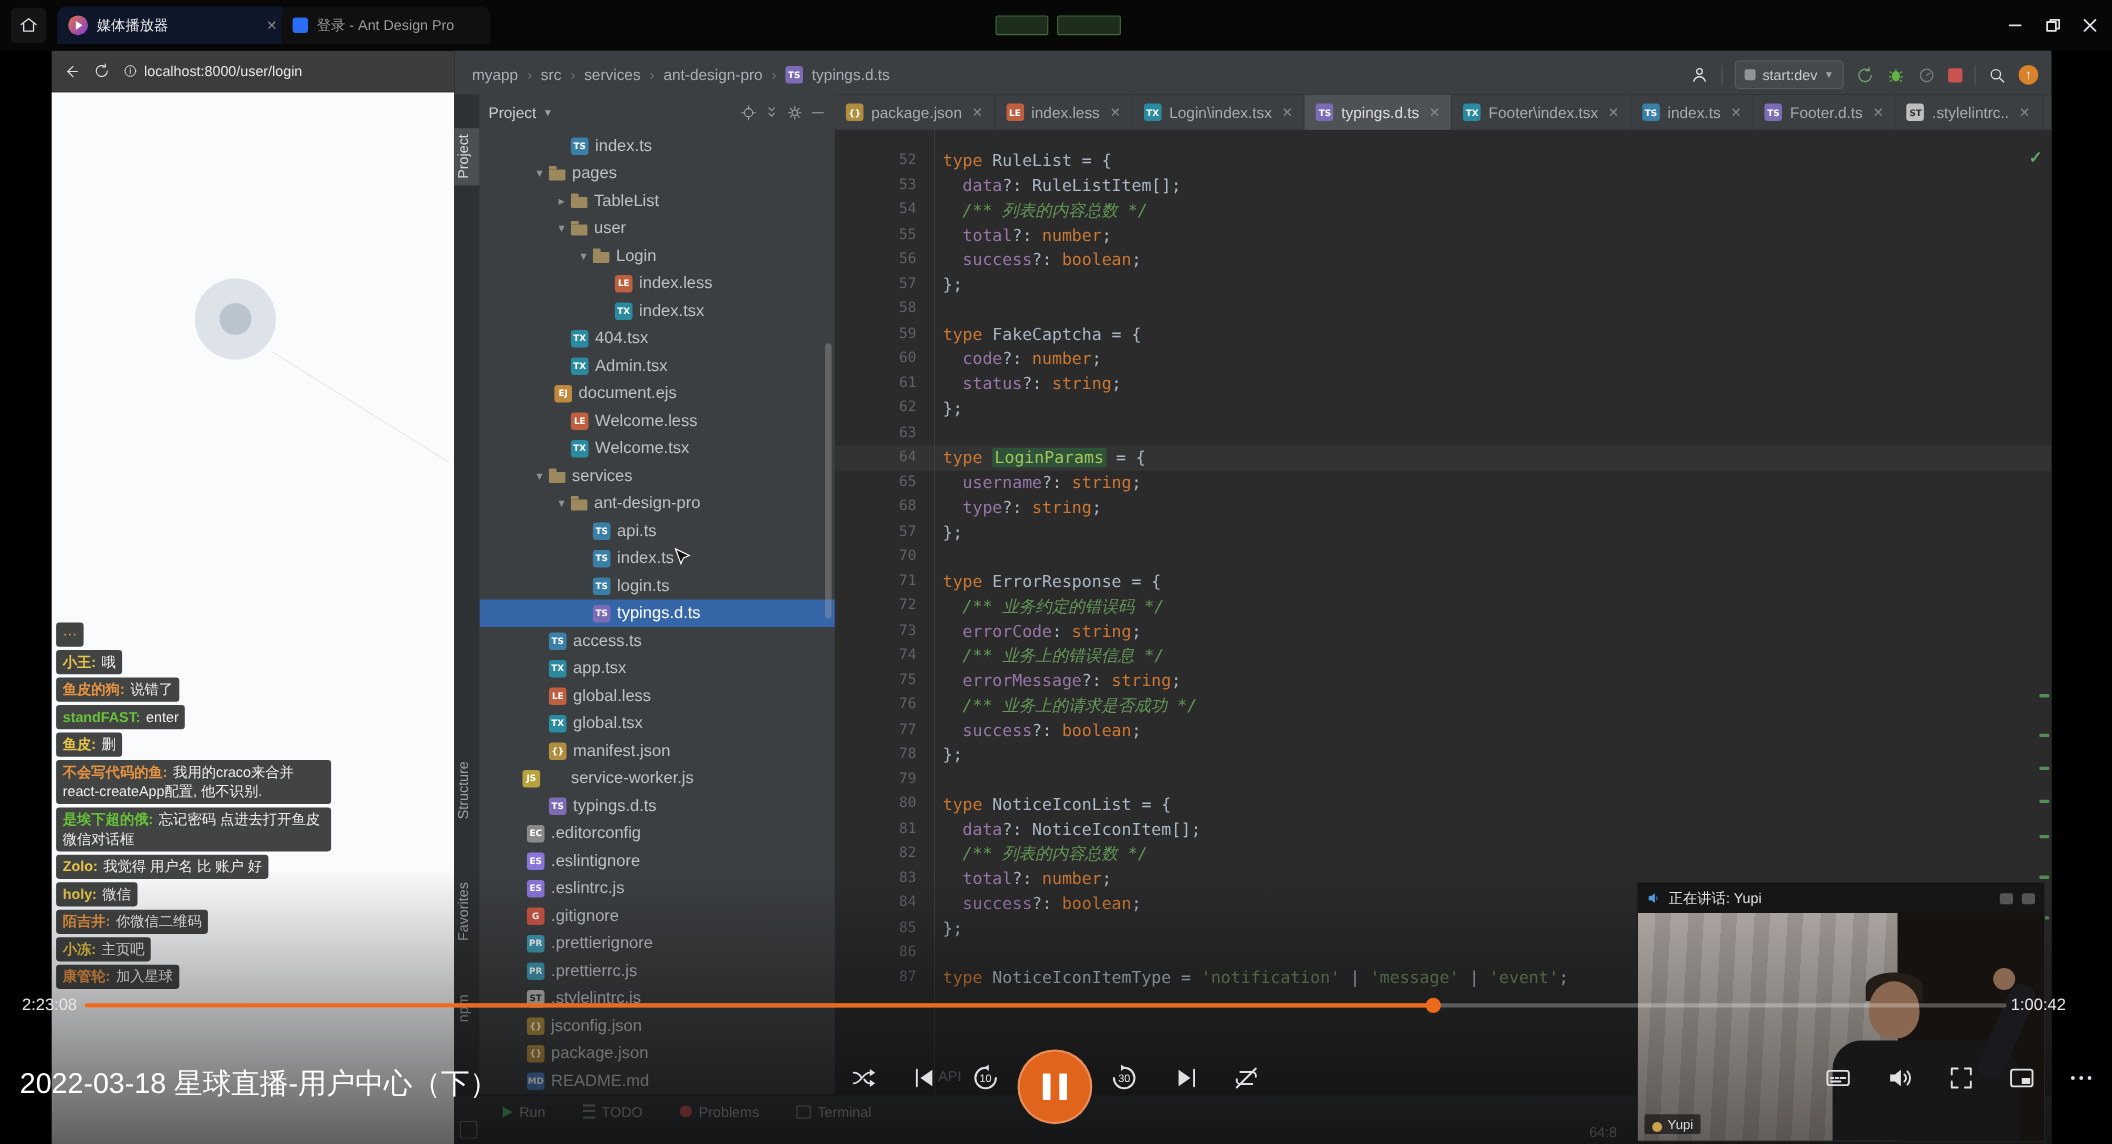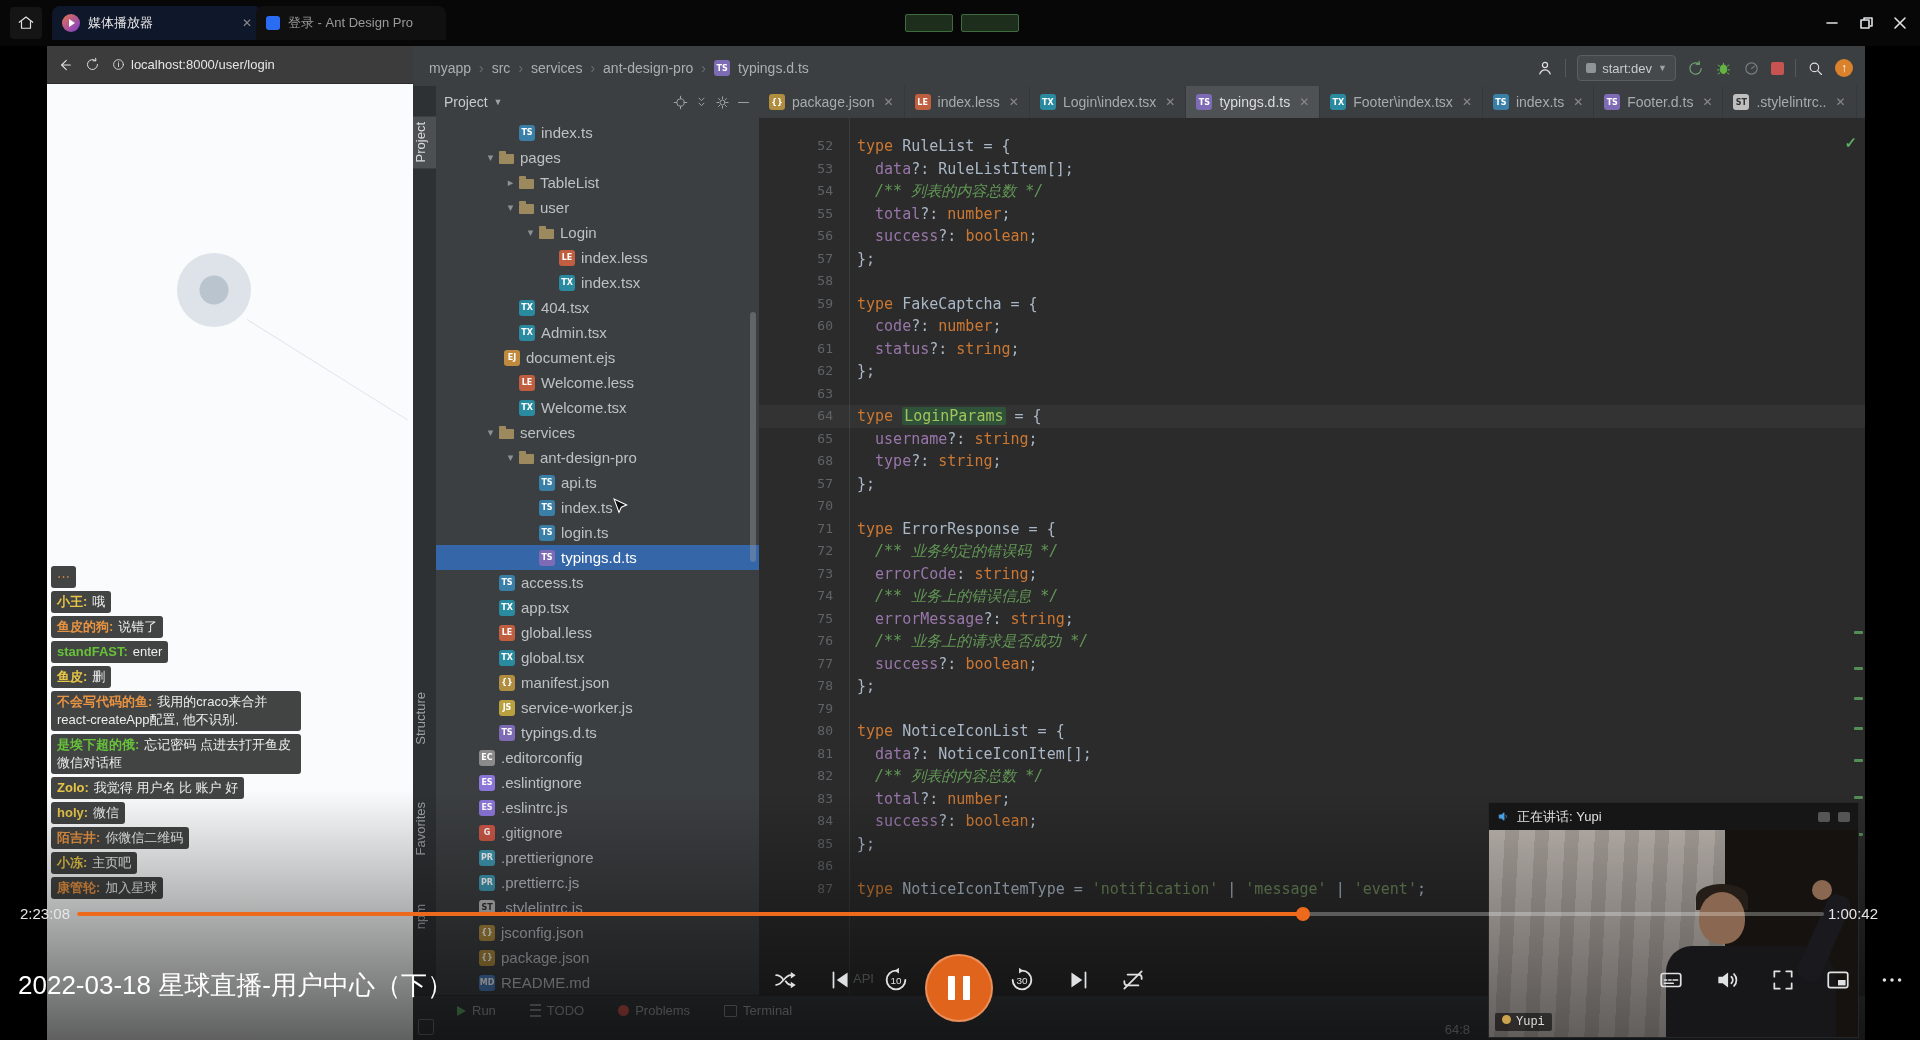--- a/index.html
+++ b/index.html
@@ -114,21 +114,21 @@
   #wcbody{position:absolute;left:0;top:27px;right:0;bottom:0;background:#15120f;overflow:hidden;}
   #curtain{position:absolute;left:0;top:0;width:64%;height:100%;
            background:repeating-linear-gradient(93deg,#b3aca7 0 16px,#a19a95 16px 30px);}
   #curtain::after{content:"";position:absolute;inset:0;background:linear-gradient(rgba(0,0,0,.05),rgba(0,0,0,.45));}
   #person-head{position:absolute;left:57%;top:30%;width:46px;height:52px;border-radius:50% 50% 45% 45%;background:#8a6750;}
   #person-hair{position:absolute;left:56%;top:26%;width:52px;height:26px;border-radius:50% 50% 0 0;background:#241d18;}
   #person-body{position:absolute;left:48%;top:56%;width:170px;height:110px;border-radius:26px 34px 0 0;background:#17171a;}
   #person-arm{position:absolute;right:22px;top:30%;width:24px;height:92px;background:#1a1a1e;border-radius:10px;transform:rotate(24deg);}
   #person-hand{position:absolute;right:26px;top:24%;width:20px;height:20px;border-radius:50%;background:#8a6750;}
   #wcname{position:absolute;left:6px;bottom:6px;background:rgba(0,0,0,.55);color:#ddd;font-size:12px;
-          padding:2px 7px;border-radius:2px;display:flex;align-items:flex-start;gap:5px;font-family:Liberation Mono, monospace;}
+          padding:2px 7px;border-radius:2px;display:flex;align-items:flex-end;gap:5px;}
   .mini-person{width:9px;height:9px;border-radius:50%;background:#caa34c;}
 
   #seek-left{position:absolute;left:20px;top:905px;color:#e6e6e6;font-size:15px;z-index:6;}
   #seek-right{position:absolute;left:1828px;top:905px;color:#e6e6e6;font-size:15px;z-index:6;}
   #track{position:absolute;left:77px;top:912px;width:1747px;height:4px;border-radius:2px;background:rgba(255,255,255,.28);z-index:6;}
   #prog{position:absolute;left:0;top:0;height:4px;border-radius:2px;background:#ed6a1d;}
   #handle{position:absolute;top:-5px;width:14px;height:14px;border-radius:50%;background:#ed6a1d;}
   .pbtn{position:absolute;top:960px;width:40px;height:40px;display:flex;align-items:center;justify-content:center;z-index:6;}
   #pausebtn{position:absolute;left:925px;top:954px;width:68px;height:68px;border-radius:50%;background:#e0641c;
             box-shadow:inset 0 0 0 2px rgba(255,255,255,.28);display:flex;align-items:center;justify-content:center;gap:8px;z-index:6;}
@@ -458,21 +458,21 @@
           <div class="trow" style="padding-left: 46px;">
             <span class="chev"></span>
             <span class="ficon" style="background: rgb(42, 138, 160);">TX</span>
             <span class="tlabel">global.tsx</span>
           </div>
           <div class="trow" style="padding-left: 46px;">
             <span class="chev"></span>
             <span class="ficon" style="background: rgb(176, 141, 63);">{}</span>
             <span class="tlabel">manifest.json</span>
           </div>
-          <div class="trow" style="padding-left: 46px;">
+          <div class="trow" style=" gap: 22px;">
             <span class="chev"></span>
             <span class="ficon" style="background: rgb(185, 161, 63);">JS</span>
             <span class="tlabel">service-worker.js</span>
           </div>
           <div class="trow" style="padding-left: 46px;">
             <span class="chev"></span>
             <span class="ficon" style="background: rgb(126, 107, 181);">TS</span>
             <span class="tlabel">typings.d.ts</span>
           </div>
           <div class="trow" style="padding-left: 26px;">

